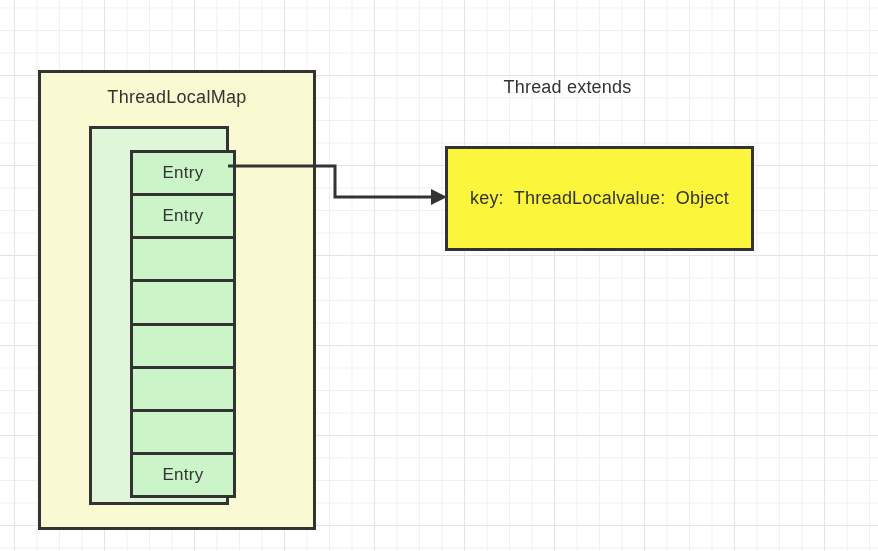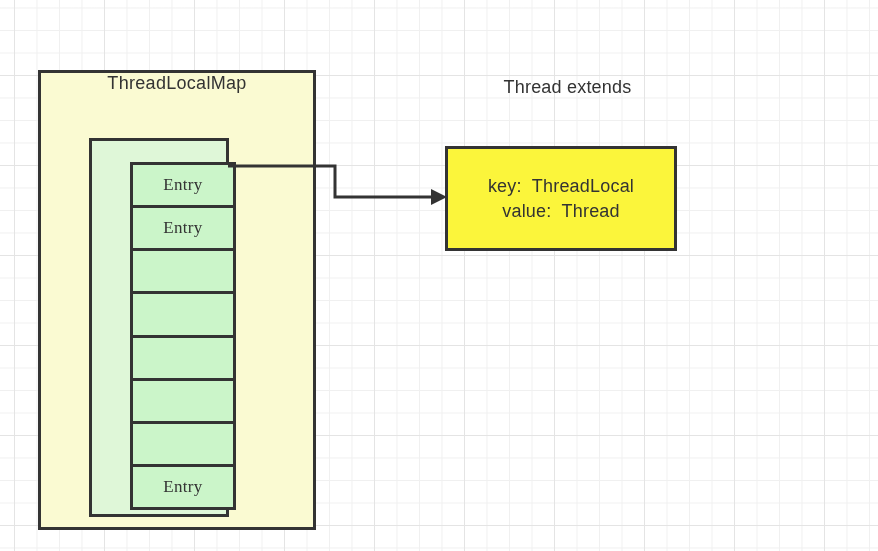--- a/index.html
+++ b/index.html
@@ -38,35 +38,35 @@
     position: absolute;
     left: 38px;
     top: 70px;
     width: 278px;
     height: 460px;
     box-sizing: border-box;
     background: #fafad2;
     border: 3px solid #333333;
   }
   .outer-title {
+    padding-top: 14px;
     text-align: center;
     font-size: 18px;
     letter-spacing: 0.3px;
   }
 
   .inner-box {
     position: absolute;
     left: 48px;
-    top: 65px;
+    top: 53px;
     width: 140px;
     height: 379px;
     box-sizing: border-box;
     background: #dff7d8;
     border: 3px solid #333333;
-    font-family: Liberation Serif, serif;
   }
 
   .stack {
     position: absolute;
     left: 38px;
     top: 21px;
     width: 106px;
     height: 348px;
     box-sizing: border-box;
     border: 3px solid #333333;
@@ -94,27 +94,27 @@
     text-align: center;
     font-size: 18px;
     line-height: 24px;
     letter-spacing: 0.2px;
   }
 
   .detail-box {
     position: absolute;
     left: 445px;
     top: 146px;
-    width: 232px;
+    width: 309px;
     height: 105px;
     box-sizing: border-box;
     background: #fbf53b;
     border: 3px solid #333333;
     display: flex;
-    flex-direction: column;
+    flex-direction: row;
     align-items: center;
     justify-content: center;
     text-align: center;
     font-size: 18px;
     line-height: 25px;
     letter-spacing: 0.2px;
   }
   .detail-line {
     white-space: pre;
   }
@@ -166,21 +166,21 @@
       </div>
     </div>
   </div>
 
   <div class="note">
     <div>Thread extends</div>
   </div>
 
   <div class="detail-box">
     <div class="detail-line">key:  ThreadLocal</div>
-    <div class="detail-line">value:  Thread</div>
+    <div class="detail-line">value:  Object</div>
   </div>
 
   <svg class="arrow-overlay" width="878" height="551" viewBox="0 0 878 551" xmlns="http://www.w3.org/2000/svg">
     <g>
       <path d="M228 166 H335 V197 H432" fill="none" stroke="#333333" stroke-width="3"></path>
       <polygon points="431,189 447,197 431,205" fill="#333333"></polygon>
     </g>
   </svg>
 
 </div>

